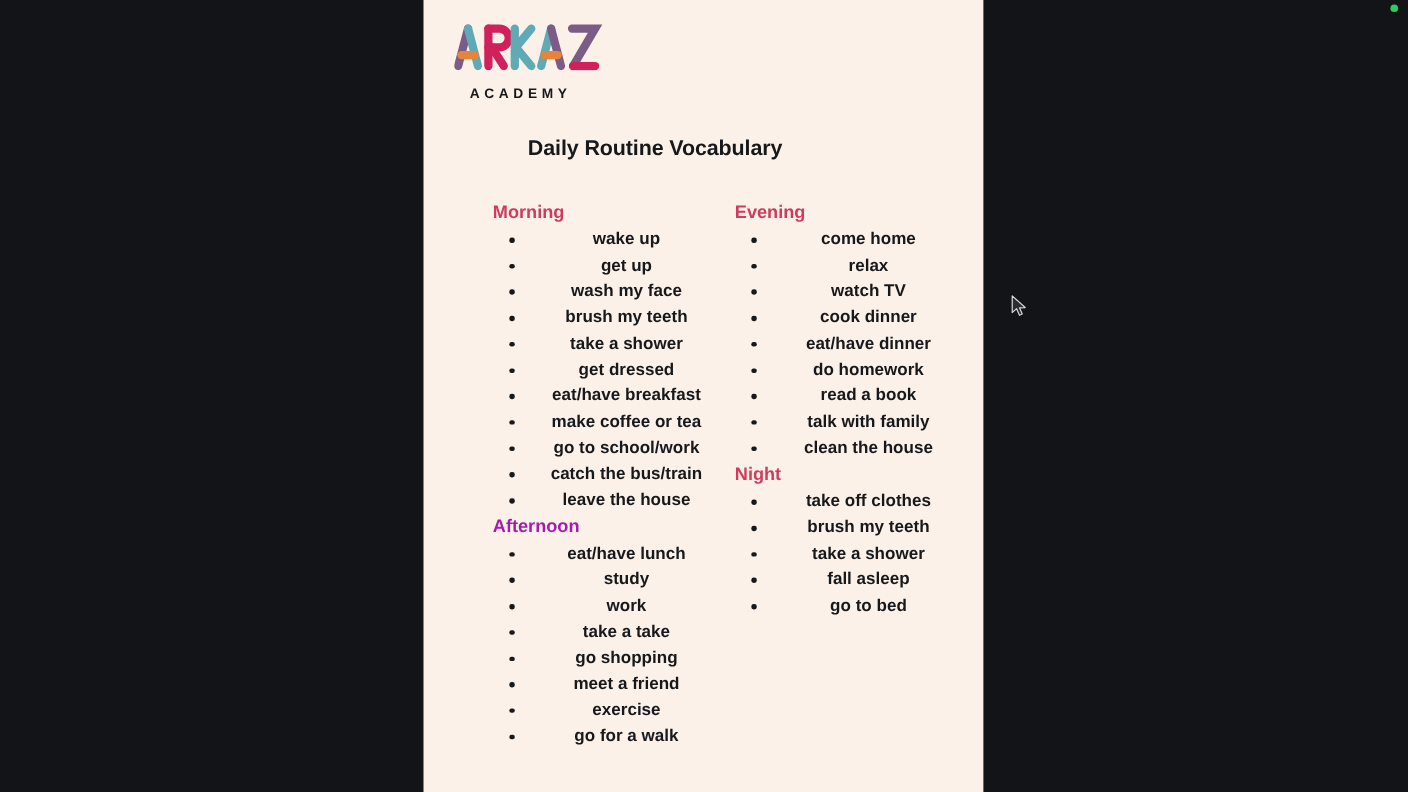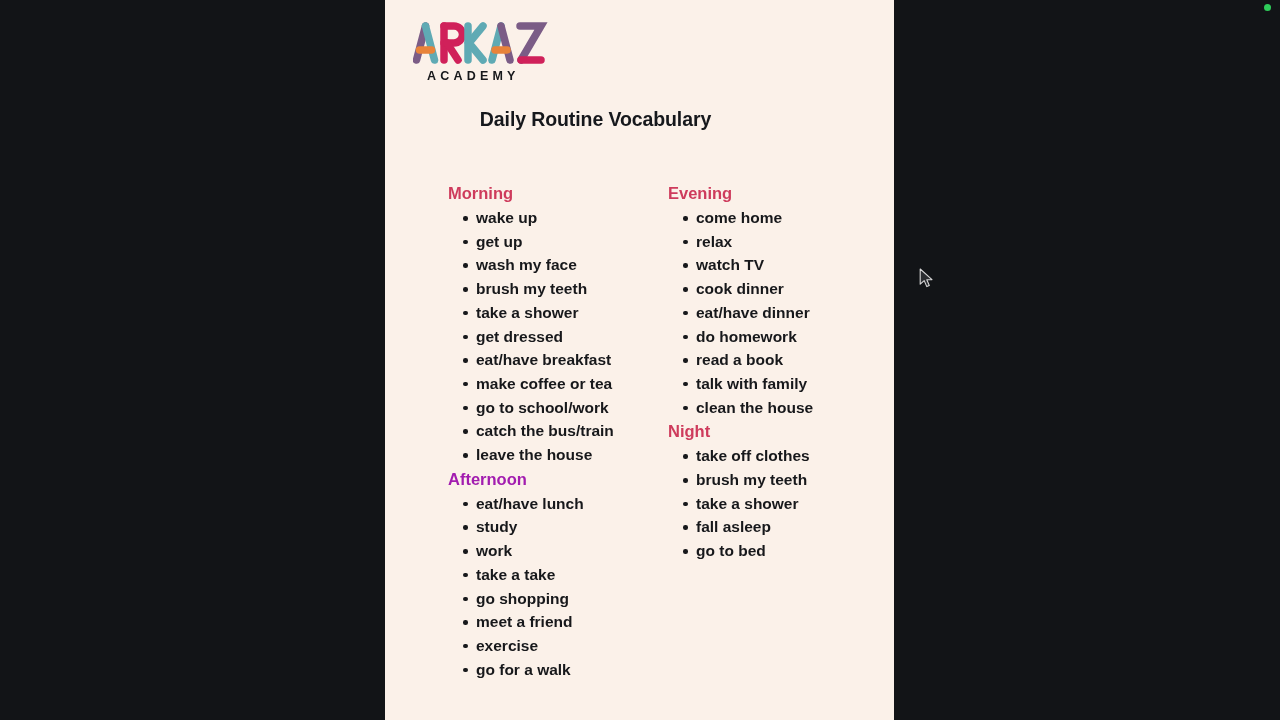--- a/index.html
+++ b/index.html
@@ -22,30 +22,30 @@
     position:absolute; left:385px; top:0;
     width:509px; height:720px;
     background:#FBF1E9;
     overflow:hidden;
   }
 
   
   .logo-block { position:absolute; left:28px; top:18px; width:180px; }
   .logo-mark { display:block; }
   .logo-academy {
-    margin-top:5px; margin-left:14px;
+    margin-top:14px; margin-left:14px;
     font-size:12.5px; font-weight:bold;
     letter-spacing:4.2px;
     color:#17181B;
     font-family:"Liberation Sans", sans-serif;
   }
 
   
   .doc-title {
-    position:absolute; left:0; top:108px; width:421px;
+    position:absolute; left:0; top:124px; width:421px;
     text-align:center;
     font-size:19.5px; font-weight:bold;
     color:#16181C;
     letter-spacing:-0.1px;
   }
 
   
   .columns {
     position:absolute; left:0; top:181px;
     width:509px; height:539px;
@@ -66,20 +66,21 @@
     margin:0; padding:0;
   }
   .sec-list li {
     position:relative;
     padding-left:28px;
     font-size:15.5px;
     font-weight:bold;
     color:#17181B;
     line-height:23.7px;
     white-space:nowrap;
+    text-align:center;
   }
   .sec-list li::before {
     content:"";
     position:absolute;
     left:15px; top:10px;
     width:4.5px; height:4.5px;
     border-radius:50%;
     background:#17181B;
   }
 

